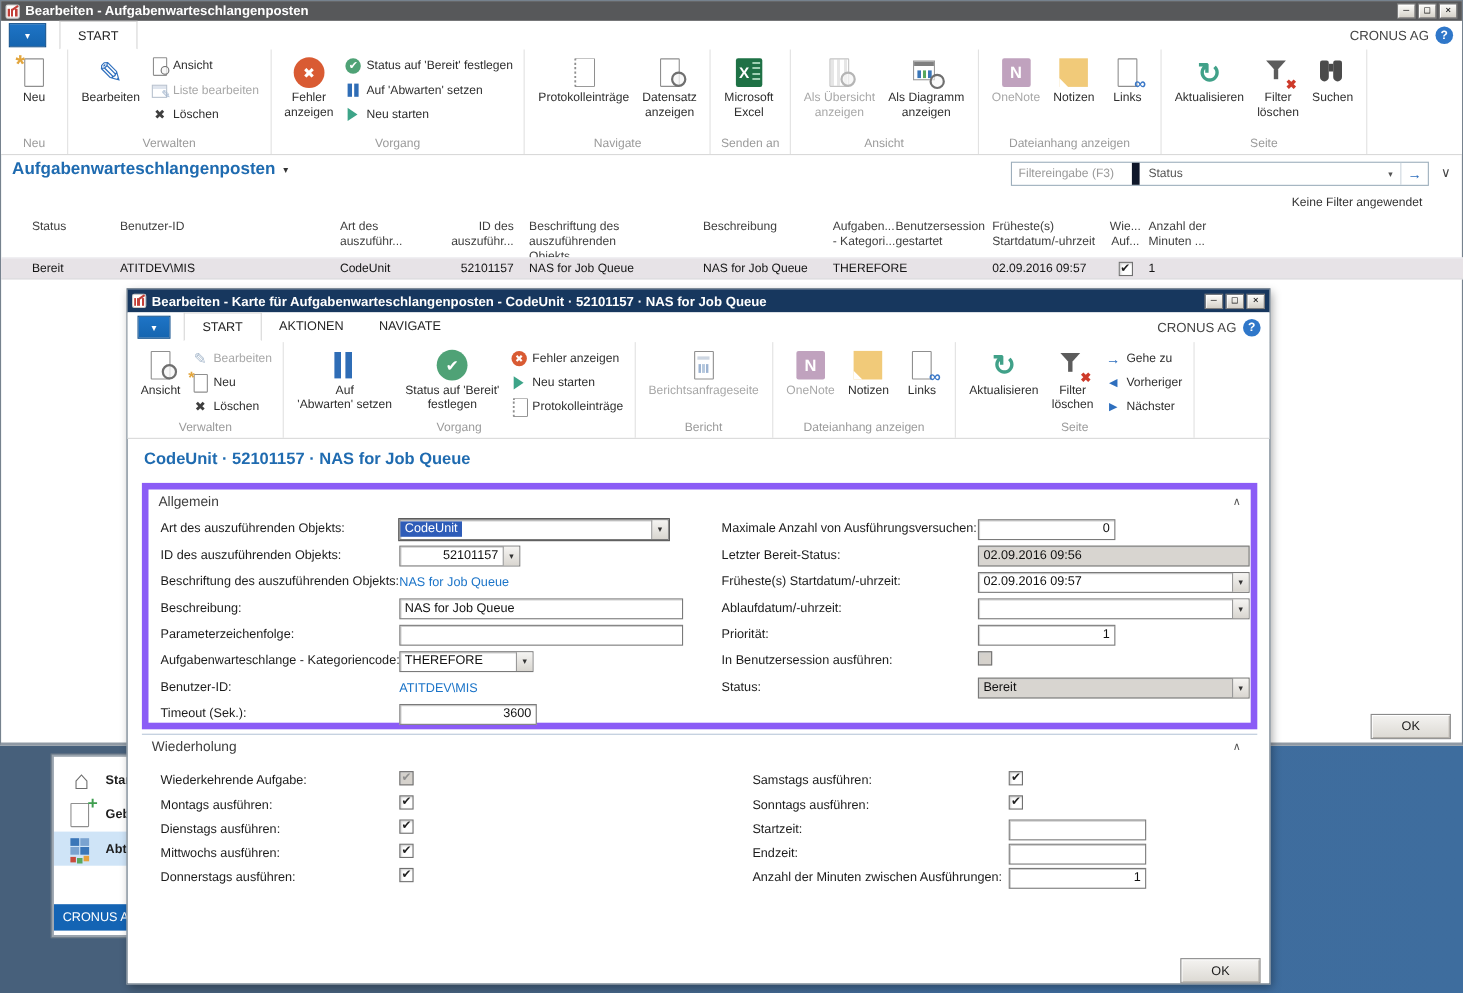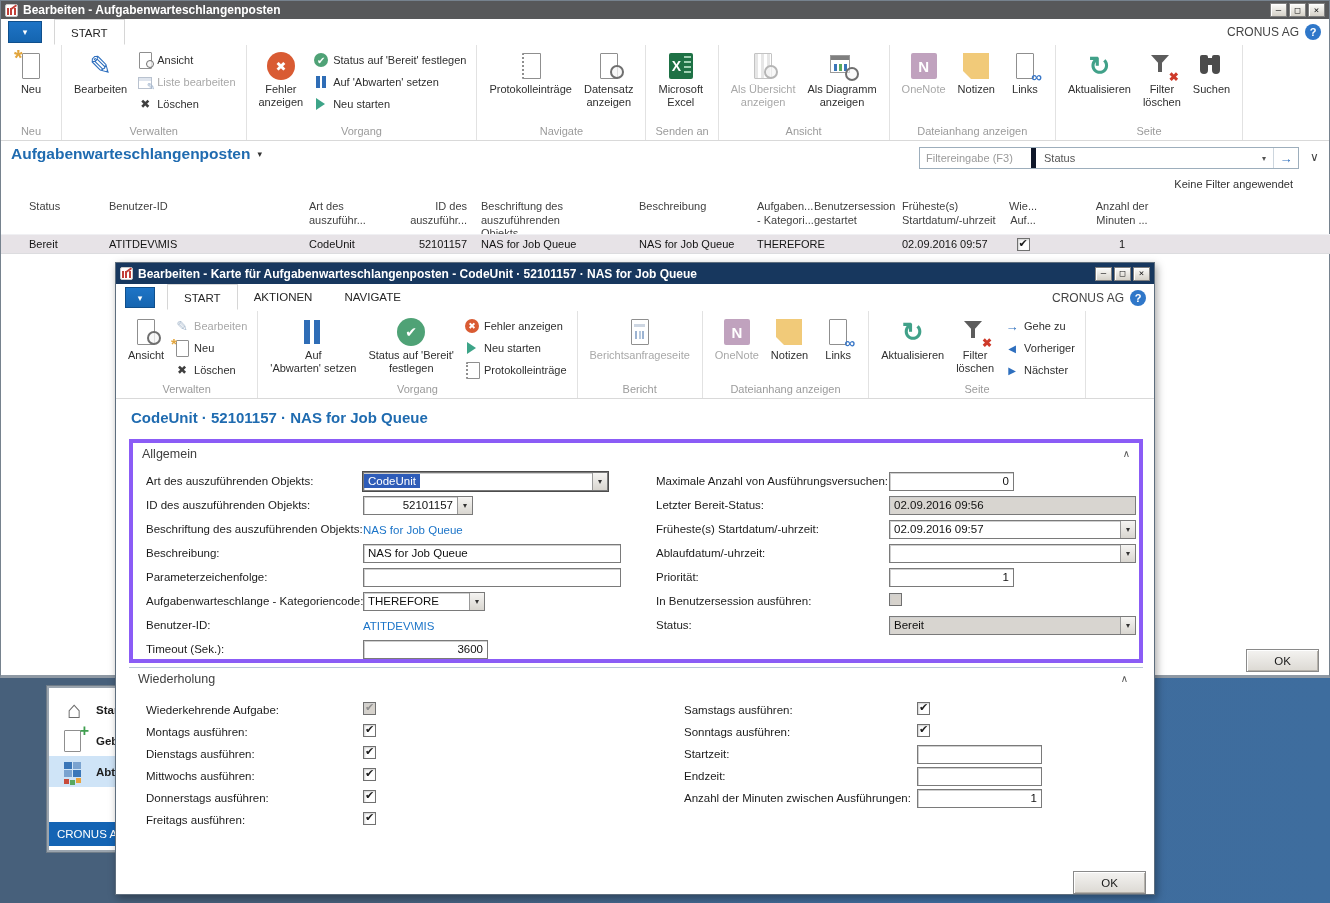--- a/index.html
+++ b/index.html
@@ -122,34 +122,34 @@
   .ic-editlist::before{content:"";position:absolute;left:1px;top:3px;width:12px;height:10px;border:1px solid #b9c2cf;background:linear-gradient(#dfe5ee 0 3px,#fff 3px)}
   .ic-editlist::after{content:"✎";position:absolute;right:-2px;bottom:-2px;font-size:10px;color:#9fb3cc}
   .ic-home::before{content:"⌂";position:absolute;inset:0;display:flex;align-items:center;justify-content:center;font-size:24px;color:#6d6d6d}
   .ic-posteddoc::after{content:"+";position:absolute;right:-2px;top:-6px;color:#3f9e4f;font-weight:bold;font-size:16px}
   .ic-depart .a{display:block;left:3px;top:3px;width:8px;height:7px;background:#3a76b8;box-shadow:9px 0 0 #7aa3d0,0 8px 0 #7aa3d0,9px 8px 0 #3a76b8}
   .ic-depart .b{display:block;left:3px;top:20px;width:5px;height:5px;background:#c84b3c;box-shadow:6px 1px 0 #58a85e,12px -1px 0 #e8a13c}
   
   .pagetitle{position:absolute;left:10px;top:144px;font-size:15.5px;font-weight:bold;color:#1f6bb0;display:flex;align-items:center;gap:7px}
   .pt-caret{font-size:9px;color:#333;font-weight:normal}
   .fwrap{position:absolute;left:918px;top:146px;width:380px;height:22px;display:flex;border:1px solid #9daebc;background:#fff;align-items:stretch}
-  .fph{width:116px;display:flex;align-items:center;padding:0 6px;color:#9a9a9a;font-size:11px;border-right:5px solid #0f172a}
+  .fph{width:116px;display:flex;align-items:center;padding:0 6px;color:#9a9a9a;font-size:11px;border-right:7px solid #0f172a}
   .ffield{flex:1;display:flex;align-items:center;padding:0 8px;color:#555;font-size:11px}
   .fdd{width:18px;display:flex;align-items:center;justify-content:center;font-size:8px;color:#555}
   .fgo{width:25px;display:flex;align-items:center;justify-content:center;color:#2e6fbe;font-weight:bold;border-left:1px solid #cdd6de;font-size:13px}
   .fchev{position:absolute;left:1309px;top:149px;color:#444;font-size:12px}
   .nofilter{position:absolute;right:36px;top:177px;font-size:11px;color:#333}
   .lhead{position:absolute;left:0;top:199px;width:1330px;display:flex;align-items:flex-start;font-size:11px;color:#3f3f3f;line-height:13.5px}
   .lhead .col{white-space:pre-line;overflow:visible}
   .lrow{position:absolute;left:0;top:233px;width:1330px;height:20px;background:#e7e3e7;display:flex;align-items:center;
     font-size:11px;color:#141414;border-top:1px solid #f0f0f3;border-bottom:1px solid #dcdcdf}
   .lrow .col{white-space:nowrap;overflow:visible}
   .c0{width:80px;margin-left:28px}.c1{width:200px}.c2{width:80px}.c3{width:78px;text-align:right}
   .c4{width:158px;margin-left:14px}.c5{width:118px}.c6{width:57px}.c7{width:88px}.c8{width:100px}
-  .c9{width:42px;text-align:center}.c10{width:160px;text-align:center;padding-right:4px}
+  .c9{width:42px;text-align:center}.c10{width:160px;text-align:left;padding-right:4px}
   .lrow .c9{display:flex;justify-content:center;align-items:center}
   
   .okbtn{position:absolute;width:73px;height:23px;background:linear-gradient(#f4f3f1,#dcd9d3);
     border:1px solid #8a8a8a;box-shadow:inset 1px 1px 0 #fff,inset -1px -1px 0 #b5b1aa;
     font-size:11.5px;color:#1a1a1a;font-family:"Liberation Sans",sans-serif;cursor:pointer}
   .mainok{left:1245px;top:648px}
   .dlgok{left:957px;top:608px}
   .cb{display:inline-block;width:13px;height:13px;background:#fff;border:1px solid #707070;position:relative;box-shadow:inset 1px 1px 2px #cfcfcf}
   .cb.checked::before{content:"✔";position:absolute;left:1px;top:-2px;font-size:11px;color:#1d1d1d}
   .cb.dis{background:#d6d2cc}
@@ -161,21 +161,21 @@
   .inp.combo{padding:0}
   .combo .val{flex:1;padding:1px 4px;white-space:nowrap;overflow:hidden}
   .combo.right .val{text-align:right}
   .combo .dd{width:15px;align-self:stretch;background:linear-gradient(#f5f4f2,#d9d6d0);border-left:1px solid #999;
     display:flex;align-items:center;justify-content:center;font-size:8px;color:#333;cursor:pointer}
   .combo.focus{box-shadow:inset 1px 1px 0 #cfcfcf,0 0 0 1px #4c4c4c}
   .combo .val.sel{flex:0 0 auto;background:#2e5cb8;color:#fff;margin-right:auto}
   .flink{color:#1b74c8;font-size:11.5px;text-decoration:none;cursor:pointer}
   
   .cardtitle{position:absolute;left:15px;top:146px;font-size:15px;font-weight:bold;color:#1f6bb0}
-  .fast{position:absolute;left:13px;top:176px;width:1014px;height:224px;border:4px solid #8b5cf6}
+  .fast{position:absolute;left:13px;top:176px;width:1014px;height:224px;border:6px solid #8b5cf6}
   .sect-title{font-size:12.5px;color:#404040}
   .fast .sect-title{position:absolute;left:9px;top:4px}
   .chev{position:absolute;font-size:10px;color:#555}
   .fast .chev{right:9px;top:5px}
   .wsep{position:absolute;left:13px;top:404px;width:1014px;border-top:1px solid #b9c7d9}
   .wtitle{position:absolute;left:22px;top:409px}
   .wchev{right:26px;top:410px}
   .fcol{position:absolute}
   .gleft{left:30px;top:206px}
   .gright{left:540px;top:206px}
@@ -711,24 +711,20 @@
           <div class="fctl"><span class="cb checked"></span></div>
         </div>
         <div class="frow">
           <div class="flab">Mittwochs ausführen:</div>
           <div class="fctl"><span class="cb checked"></span></div>
         </div>
         <div class="frow">
           <div class="flab">Donnerstags ausführen:</div>
           <div class="fctl"><span class="cb checked"></span></div>
         </div>
-        <div class="frow">
-          <div class="flab">Freitags ausführen:</div>
-          <div class="fctl"><span class="cb checked"></span></div>
-        </div>
       </div>
     <div class="fcol wright" id="w-right">
         <div class="frow">
           <div class="flab">Samstags ausführen:</div>
           <div class="fctl"><span class="cb checked"></span></div>
         </div>
         <div class="frow">
           <div class="flab">Sonntags ausführen:</div>
           <div class="fctl"><span class="cb checked"></span></div>
         </div>

